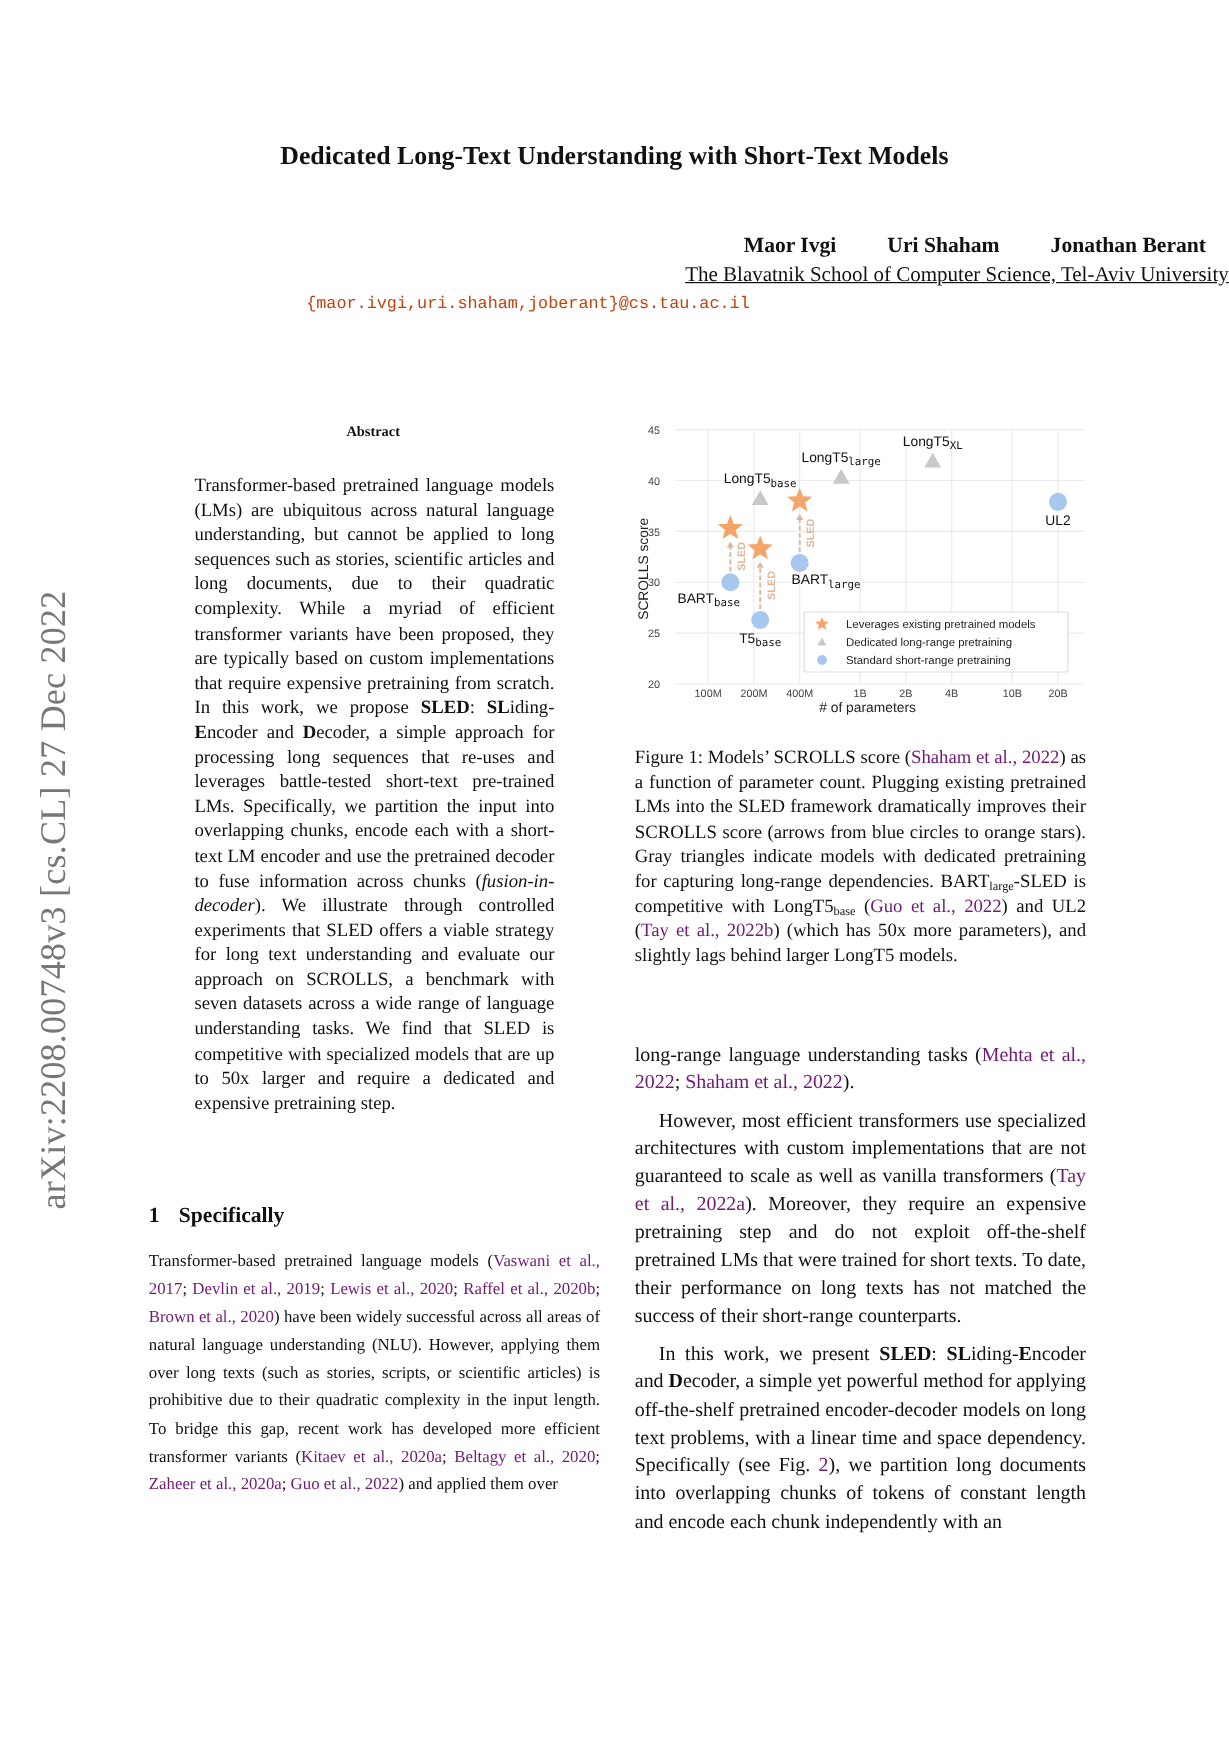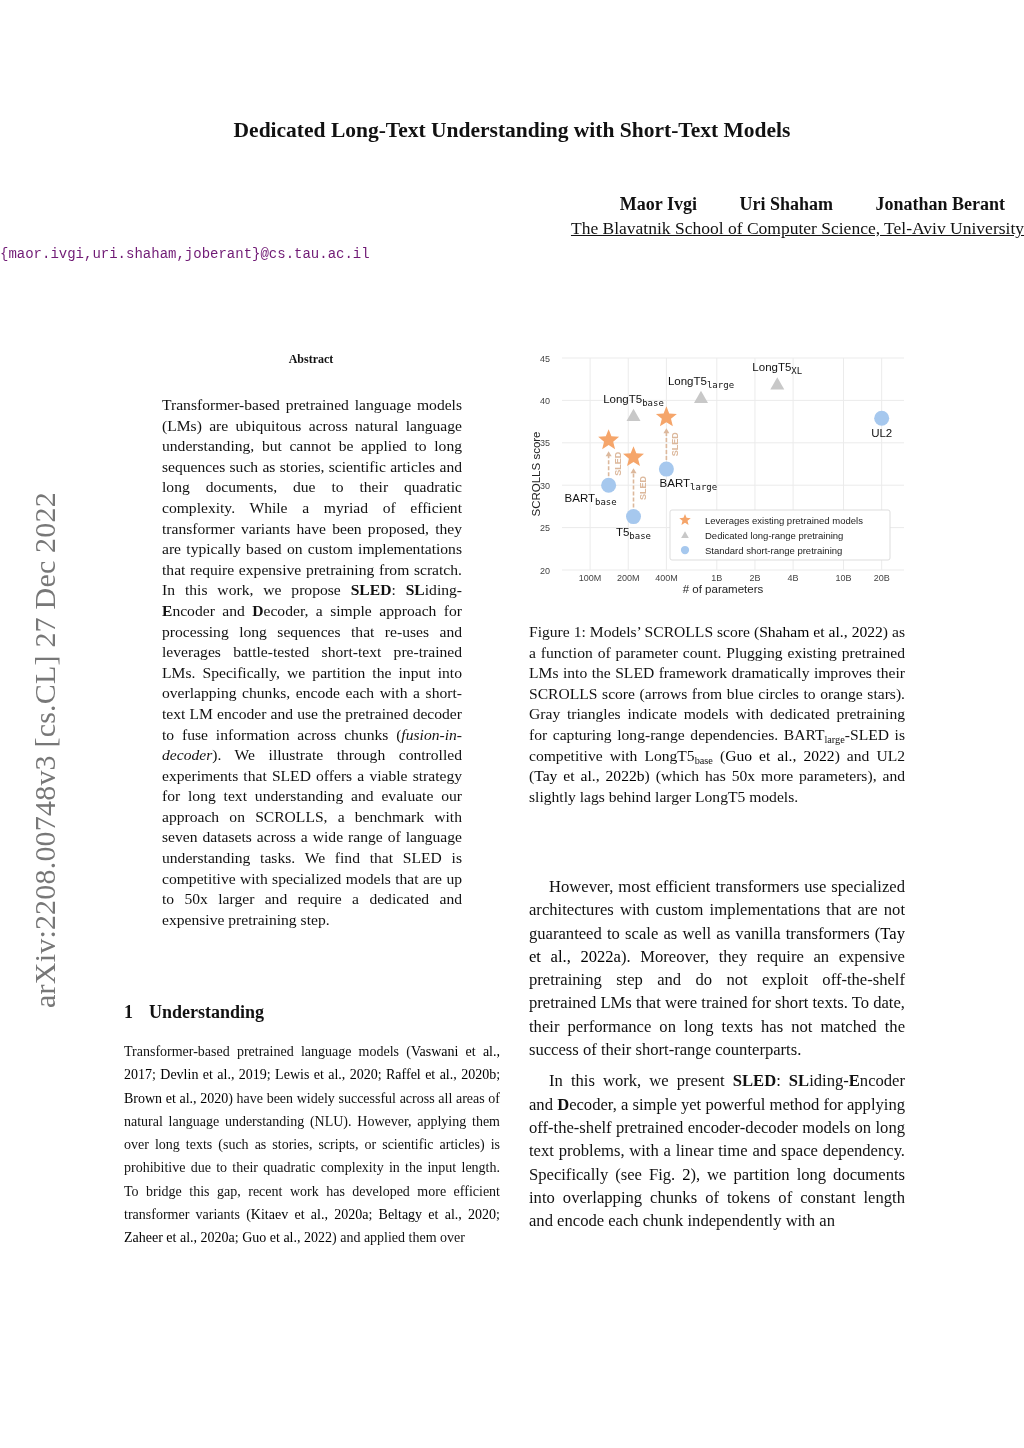--- a/index.html
+++ b/index.html
@@ -3,34 +3,34 @@
 <meta charset="utf-8">
 <style>
   html, body { margin: 0; padding: 0; background: #ffffff; }
   body { width: 1024px; height: 1448px; position: relative; overflow: hidden;
          font-family: "Liberation Serif", "DejaVu Serif", serif; color: #111; }
   .abs { position: absolute; }
   .title { top: 118px; left: 0; width: 1024px; text-align: center; font-size: 21.5px; font-weight: bold; }
   .authors { top: 194px; left: 0; width: 1024px; text-align: right; font-size: 18px; font-weight: bold; }
   .authors span { margin: 0 19px; }
   .affil { top: 218px; left: 0; width: 1024px; text-align: right; font-size: 17.5px; text-decoration: underline; }
-  .email { top: 246px; left: 0; width: 880px; text-align: left; font-size: 14px; color: #701a75;
+  .email { top: 246px; left: 0; width: 880px; text-align: center; font-size: 14px; color: #c2410c;
            font-family: "Liberation Mono", "DejaVu Sans Mono", monospace; }
   .arxiv { left: 45px; top: 750px; transform: translate(-50%, -50%) rotate(-90deg); white-space: nowrap;
            font-size: 30px; color: #777; letter-spacing: 0.2px; }
   .abstract-title { top: 352px; left: 160px; width: 302px; text-align: center; font-size: 12px; font-weight: bold; }
   .abstract { top: 395px; left: 162px; width: 300px; font-size: 15.6px; line-height: 20.6px; text-align: justify; }
   .sec-title { top: 1002px; left: 124px; font-size: 18px; font-weight: bold; }
   .sec-title .num { margin-right: 16px; }
   .intro { top: 1040px; left: 124px; width: 376px; font-size: 14px; line-height: 23.3px; text-align: justify; }
   .caption { top: 622px; left: 529px; width: 376px; font-size: 15.6px; line-height: 20.6px; text-align: justify; }
   .rcol { top: 867px; left: 529px; width: 376px; font-size: 16.6px; line-height: 23.3px; text-align: justify; }
   .rcol p { margin: 0; }
   .rcol p.gap { margin-top: 8px; text-indent: 20px; }
-  .cite { color: #000000; }
+  .cite { color: #701a75; }
   sub.s { font-size: 0.66em; vertical-align: -0.25em; line-height: 0; }
   .chart { top: 345px; left: 520px; width: 392px; height: 260px; }
   .chart svg { width: 392px; height: 260px; display: block; }
   .chart text { font-family: "Liberation Sans", "DejaVu Sans", sans-serif; }
 </style>
 </head>
 <body>
 
 <div class="abs title">Dedicated Long-Text Understanding with Short-Text Models</div>
 <div class="abs authors">
@@ -39,21 +39,21 @@
   <span>Jonathan Berant</span>
 </div>
 <div class="abs affil">The Blavatnik School of Computer Science, Tel-Aviv University</div>
 <div class="abs email">{maor.ivgi,uri.shaham,joberant}@cs.tau.ac.il</div>
 
 <div class="abs arxiv">arXiv:2208.00748v3  [cs.CL]  27 Dec 2022</div>
 
 <div class="abs abstract-title">Abstract</div>
 <div class="abs abstract"><span>Transformer-based pretrained language models (LMs) are ubiquitous across natural language understanding, but cannot be applied to long sequences such as stories, scientific articles and long documents, due to their quadratic complexity.  While a myriad of efficient transformer variants have been proposed, they are typically based on custom implementations that require expensive pretraining from scratch. In this work, we propose </span><b>SLED</b><span>: </span><b>SL</b><span>iding-</span><b>E</b><span>ncoder and </span><b>D</b><span>ecoder, a simple approach for processing long sequences that re-uses and leverages battle-tested short-text pre-trained LMs.  Specifically, we partition the input into overlapping chunks, encode each with a short-text LM encoder and use the pretrained decoder to fuse information across chunks (</span><i>fusion-in-decoder</i><span>).  We illustrate through controlled experiments that SLED offers a viable strategy for long text understanding and evaluate our approach on SCROLLS, a benchmark with seven datasets across a wide range of language understanding tasks.  We find that SLED is competitive with specialized models that are up to 50x larger and require a dedicated and expensive pretraining step.</span></div>
 
-<div class="abs sec-title"><span class="num">1</span><span>Understanding</span></div>
+<div class="abs sec-title"><span class="num">1</span><span>Specifically</span></div>
 <div class="abs intro"><span>Transformer-based pretrained language models (</span><a class="cite">Vaswani et al., 2017</a><span>; </span><a class="cite">Devlin et al., 2019</a><span>; </span><a class="cite">Lewis et al., 2020</a><span>; </span><a class="cite">Raffel et al., 2020b</a><span>; </span><a class="cite">Brown et al., 2020</a><span>) have been widely successful across all areas of natural language understanding (NLU). However, applying them over long texts (such as stories, scripts, or scientific articles) is prohibitive due to their quadratic complexity in the input length. To bridge this gap, recent work has developed more efficient transformer variants (</span><a class="cite">Kitaev et al., 2020a</a><span>; </span><a class="cite">Beltagy et al., 2020</a><span>; </span><a class="cite">Zaheer et al., 2020a</a><span>; </span><a class="cite">Guo et al., 2022</a><span>) and applied them over</span></div>
 
 <div class="abs chart">
   <svg id="chart-svg" viewBox="0 0 392 260">
       <line x1="42" x2="384" y1="225" y2="225" stroke="#ebebeb" stroke-width="1"></line>
       <text x="30" y="228.5" font-size="9" text-anchor="end" fill="#444">20</text>
       <line x1="42" x2="384" y1="182.6" y2="182.6" stroke="#ebebeb" stroke-width="1"></line>
       <text x="30" y="186.1" font-size="9" text-anchor="end" fill="#444">25</text>
       <line x1="42" x2="384" y1="140.2" y2="140.2" stroke="#ebebeb" stroke-width="1"></line>
       <text x="30" y="143.7" font-size="9" text-anchor="end" fill="#444">30</text>
@@ -113,15 +113,16 @@
       <path d="M165 186.15 L168.85 192.8875 L161.15 192.8875 Z" fill="#c8c8c8"></path>
       <text x="185" y="193.5" font-size="9.5" fill="#222">Dedicated long-range pretraining</text>
       <circle cx="165" cy="205" r="4.125" fill="#a6c8ee"></circle>
       <text x="185" y="208.5" font-size="9.5" fill="#222">Standard short-range pretraining</text>
     </svg>
 </div>
 
 <div class="abs caption"><span>Figure 1:  Models’ SCROLLS score (</span><a class="cite">Shaham et al., 2022</a><span>) as a function of parameter count. Plugging existing pretrained LMs into the SLED framework dramatically improves their SCROLLS score (arrows from blue circles to orange stars).  Gray triangles indicate models with dedicated pretraining for capturing long-range dependencies.  BART</span><sub class="s">large</sub><span>-SLED is competitive with LongT5</span><sub class="s">base</sub><span> (</span><a class="cite">Guo et al., 2022</a><span>) and UL2 (</span><a class="cite">Tay et al., 2022b</a><span>) (which has 50x more parameters), and slightly lags behind larger LongT5 models.</span></div>
 
 <div class="abs rcol">
+  <p><span>long-range language understanding tasks (</span><a class="cite">Mehta et al., 2022</a><span>; </span><a class="cite">Shaham et al., 2022</a><span>).</span></p>
   <p class="gap"><span>However, most efficient transformers use specialized architectures with custom implementations that are not guaranteed to scale as well as vanilla transformers (</span><a class="cite">Tay et al., 2022a</a><span>). Moreover, they require an expensive pretraining step and do not exploit off-the-shelf pretrained LMs that were trained for short texts. To date, their performance on long texts has not matched the success of their short-range counterparts.</span></p>
   <p class="gap"><span>In this work, we present </span><b>SLED</b><span>: </span><b>SL</b><span>iding-</span><b>E</b><span>ncoder and </span><b>D</b><span>ecoder, a simple yet powerful method for applying off-the-shelf pretrained encoder-decoder models on long text problems, with a linear time and space dependency. Specifically (see Fig. </span><a class="cite">2</a><span>), we partition long documents into overlapping chunks of tokens of constant length and encode each chunk independently with an</span></p>
 </div>
 
 </body></html>

